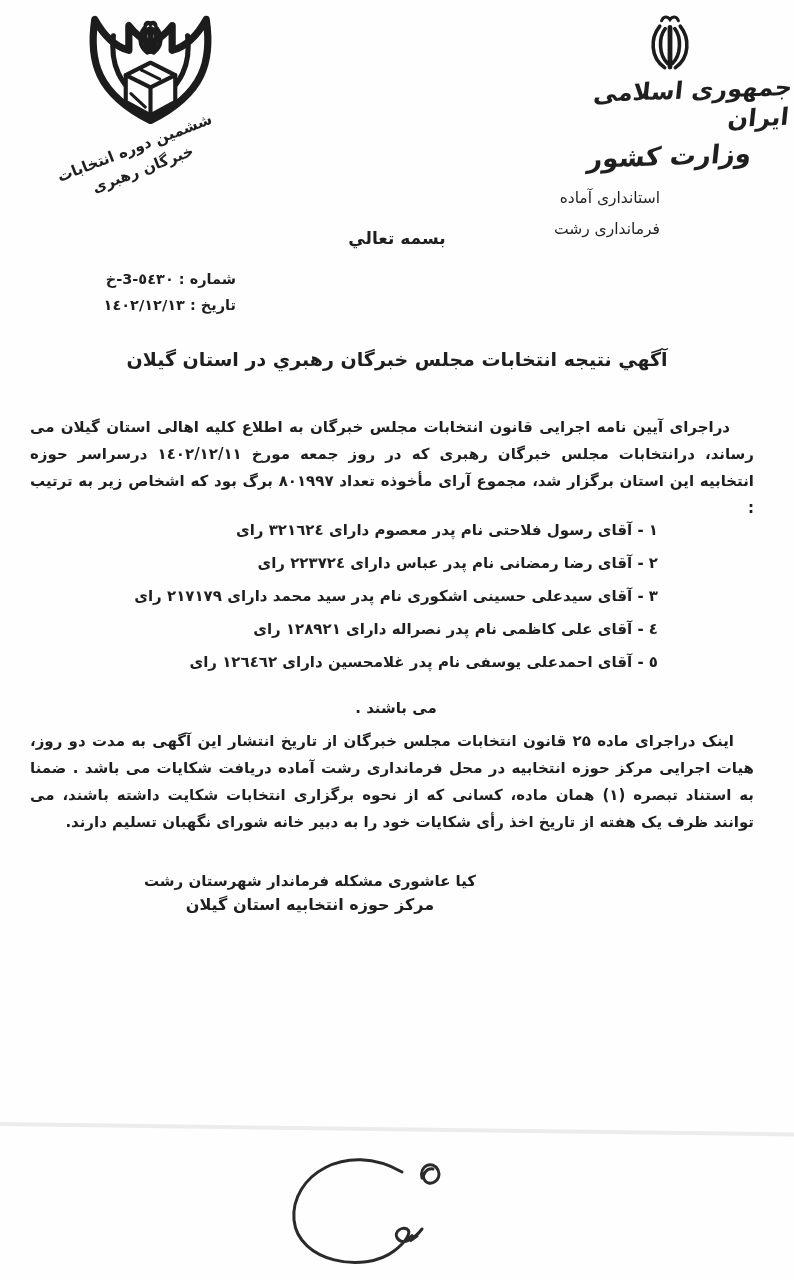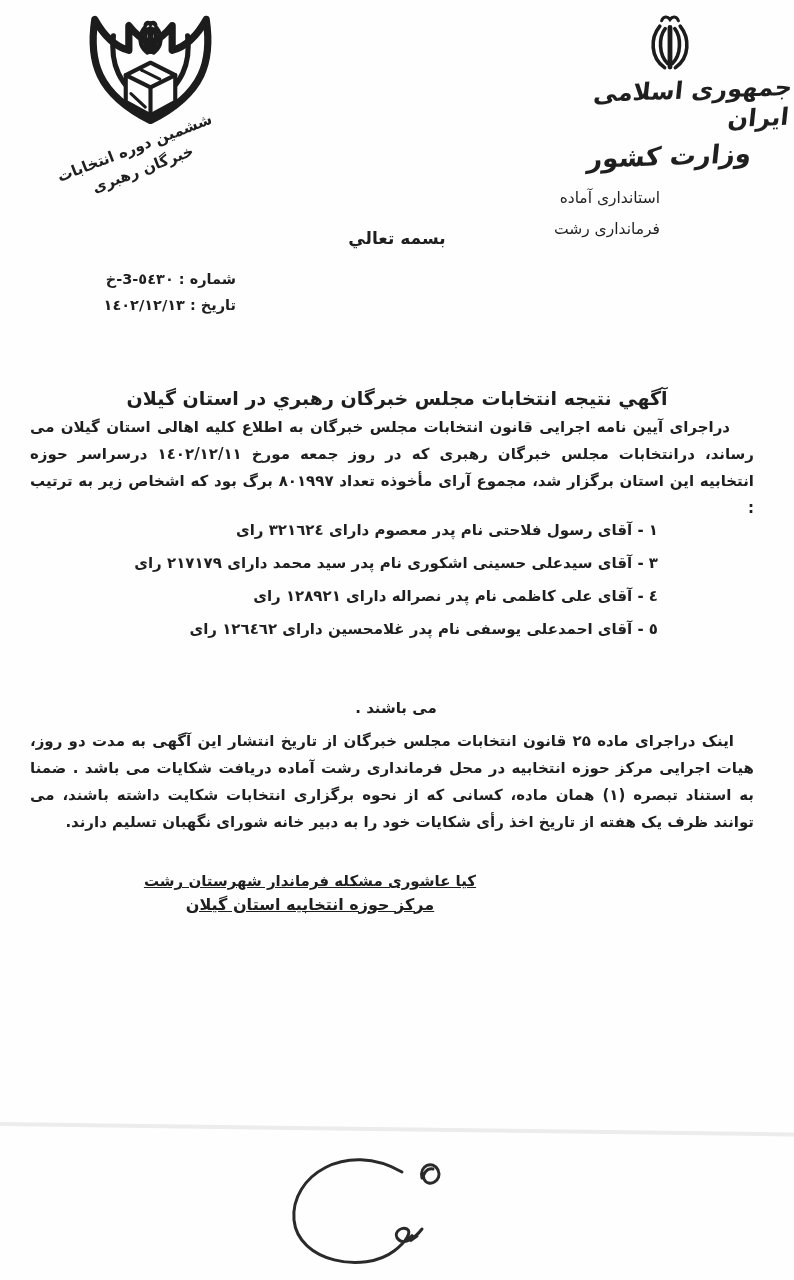--- a/index.html
+++ b/index.html
@@ -31,31 +31,31 @@
   .callig1{font-size:24px;}
   .callig2{font-size:26px;margin-top:4px;}
   .org-lines{align-self:flex-end;text-align:right;margin-top:10px;padding-left:4px;
              font-size:15.5px;line-height:2.0;}
   
   .besmele{position:absolute;top:228px;left:0;width:100%;text-align:center;
            font-size:17px;font-weight:bold;}
   .meta{position:absolute;top:266px;left:36px;width:200px;text-align:right;
         font-size:14.5px;font-weight:bold;line-height:1.8;}
   .doc-title{position:absolute;top:348px;left:0;width:100%;text-align:center;
-             font-size:19px;font-weight:bold;margin-top:39px;}
+             font-size:19px;font-weight:bold;}
   .para{position:absolute;right:40px;left:30px;text-align:justify;
         font-size:15px;font-weight:bold;line-height:27px;}
   .para1{top:414px;text-indent:24px;}
   .para2{top:728px;text-indent:20px;}
   .closing{position:absolute;top:699px;right:32px;left:30px;
            font-size:15px;font-weight:bold;text-align:center;}
   .candidate-list{position:absolute;top:514px;right:136px;left:30px;
                   font-size:15px;font-weight:bold;text-align:right;}
   .candidate{line-height:33px;white-space:nowrap;}
-  .signature-block{position:absolute;top:870px;left:140px;width:340px;text-align:center;text-decoration:underline;}
+  .signature-block{position:absolute;top:870px;left:140px;width:340px;text-align:center;}
   .sig1{font-size:15px;font-weight:bold;line-height:1.5;}
   .sig2{font-size:16px;font-weight:bold;line-height:1.5;}
   .handwritten-signature{position:absolute;left:272px;top:1148px;}
   .fold-line{position:absolute;top:1122px;left:-4px;width:810px;height:4px;
              background:#ececec;transform:rotate(0.75deg);transform-origin:left center;}
   svg{display:block;}
 </style>
 </head>
 <body>
 
@@ -117,20 +117,21 @@
       <span>١٤٠٢/١٢/١٣</span>
     </div>
   </div>
 
   <div class="doc-title">آگهي نتيجه انتخابات مجلس خبرگان رهبري در استان گيلان</div>
 
   <div class="para para1">دراجرای آیین نامه اجرایی قانون انتخابات مجلس خبرگان به اطلاع کلیه اهالی استان گیلان می رساند، درانتخابات مجلس خبرگان رهبری که در روز جمعه مورخ ١٤٠٢/١٢/١١ درسراسر حوزه انتخابیه این استان برگزار شد، مجموع آرای مأخوذه تعداد ٨٠١٩٩٧ برگ بود که اشخاص زیر به ترتیب :</div>
 
   <div class="candidate-list">
     <div class="candidate">١ - آقای رسول فلاحتی نام پدر معصوم دارای ٣٢١٦٢٤ رای</div>
+    <div class="candidate">٢ - آقای رضا رمضانی نام پدر عباس دارای ٢٢٣٧٢٤ رای</div>
     <div class="candidate">٣ - آقای سیدعلی حسینی اشکوری نام پدر سید محمد دارای ٢١٧١٧٩ رای</div>
     <div class="candidate">٤ - آقای علی کاظمی نام پدر نصراله دارای ١٢٨٩٢١ رای</div>
     <div class="candidate">٥ - آقای احمدعلی یوسفی نام پدر غلامحسین دارای ١٢٦٤٦٢ رای</div>
   </div>
 
   <div class="closing">می باشند .</div>
 
   <div class="para para2">اینک دراجرای ماده ۲۵ قانون انتخابات مجلس خبرگان از تاریخ انتشار این آگهی به مدت دو روز، هیات اجرایی مرکز حوزه انتخابیه در محل فرمانداری رشت آماده دریافت شکایات می باشد . ضمنا به استناد تبصره (١) همان ماده، کسانی که از نحوه برگزاری انتخابات شکایت داشته باشند، می توانند ظرف یک هفته از تاریخ اخذ رأی شکایات خود را به دبیر خانه شورای نگهبان تسلیم دارند.</div>
 
   <div class="signature-block">

